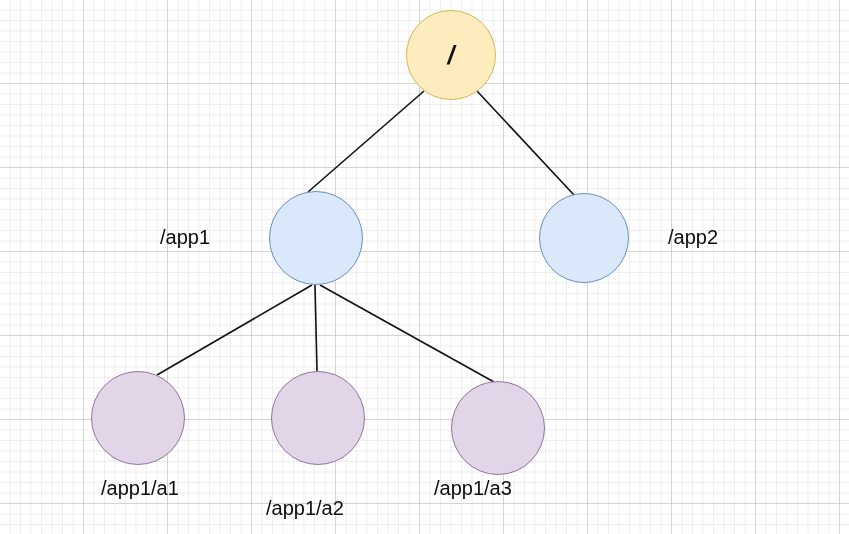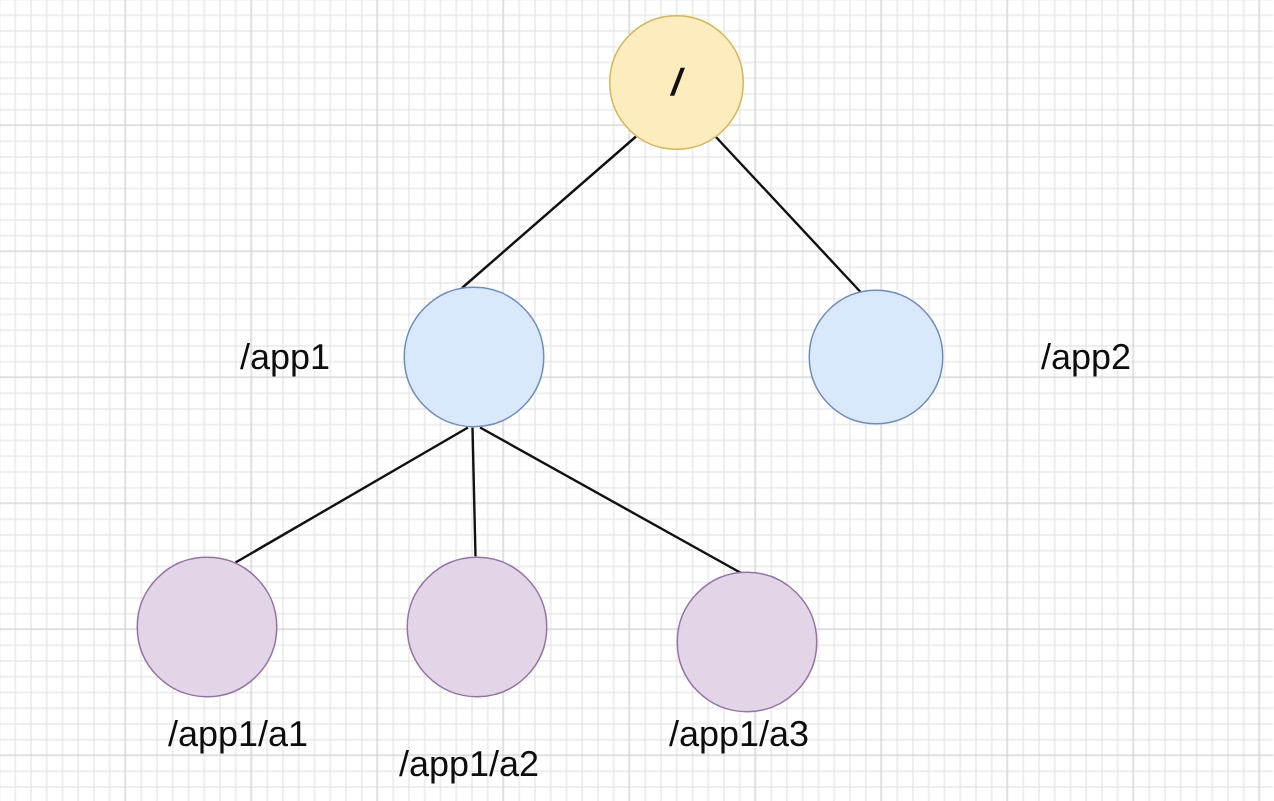--- a/index.html
+++ b/index.html
@@ -45,21 +45,21 @@
     font-size: 25px;
     font-weight: bold;
     font-style: italic;
     color: #111111;
     letter-spacing: 0;
     line-height: 1;
     user-select: none;
   }
   .ext-label {
     position: absolute;
-    font-size: 24px;
+    font-size: 20px;
     color: #0d0d0d;
     white-space: nowrap;
     line-height: 1;
     user-select: none;
   }
 </style>
 </head>
 <body>
 
 <div id="canvas">
@@ -77,19 +77,19 @@
         <span class="node-inner-label">/</span>
       </div>
       <div class="node" style="left: 269px; top: 191px; width: 94px; height: 94px; background: rgb(218, 232, 252); border: 1.4px solid rgb(108, 142, 191);"></div>
       <div class="node" style="left: 539px; top: 193px; width: 90px; height: 90px; background: rgb(218, 232, 252); border: 1.4px solid rgb(108, 142, 191);"></div>
       <div class="node" style="left: 91px; top: 371px; width: 94px; height: 94px; background: rgb(225, 213, 231); border: 1.4px solid rgb(150, 115, 166);"></div>
       <div class="node" style="left: 271px; top: 371px; width: 94px; height: 94px; background: rgb(225, 213, 231); border: 1.4px solid rgb(150, 115, 166);"></div>
       <div class="node" style="left: 451px; top: 381px; width: 94px; height: 94px; background: rgb(225, 213, 231); border: 1.4px solid rgb(150, 115, 166);"></div>
     </div>
   <div id="label-layer">
       <div class="ext-label" style="left: 160px; top: 227px;">/app1</div>
-      <div class="ext-label" style="left: 668px; top: 227px; margin-left: 26px;">/app2</div>
-      <div class="ext-label" style="left: 112px; top: 478px;">/app1/a1</div>
+      <div class="ext-label" style="left: 668px; top: 227px;">/app2</div>
+      <div class="ext-label" style="left: 101px; top: 478px;">/app1/a1</div>
       <div class="ext-label" style="left: 266px; top: 498px;">/app1/a2</div>
-      <div class="ext-label" style="left: 434px; top: 478px; margin-left: 12px;">/app1/a3</div>
+      <div class="ext-label" style="left: 434px; top: 478px;">/app1/a3</div>
     </div>
 
 </div>
 
 </body></html>

